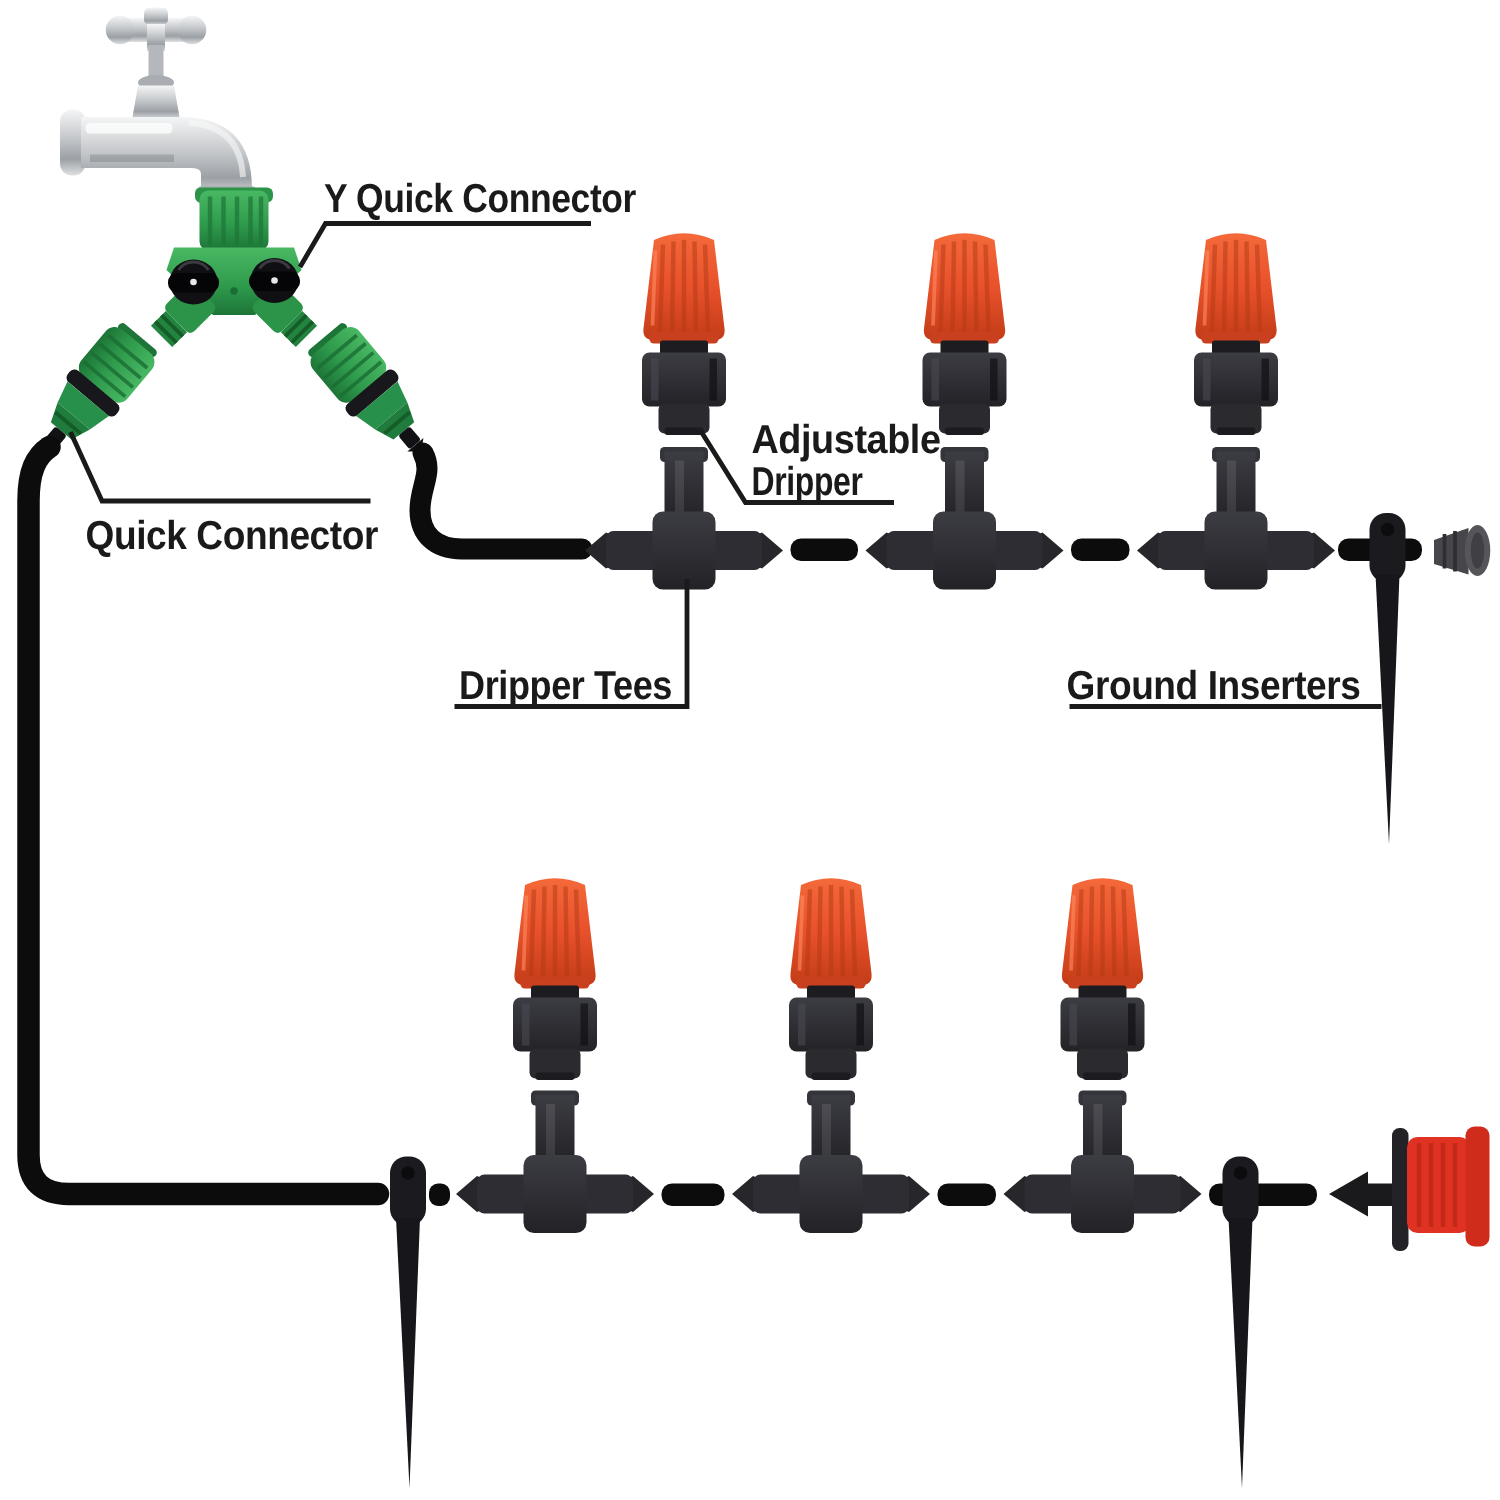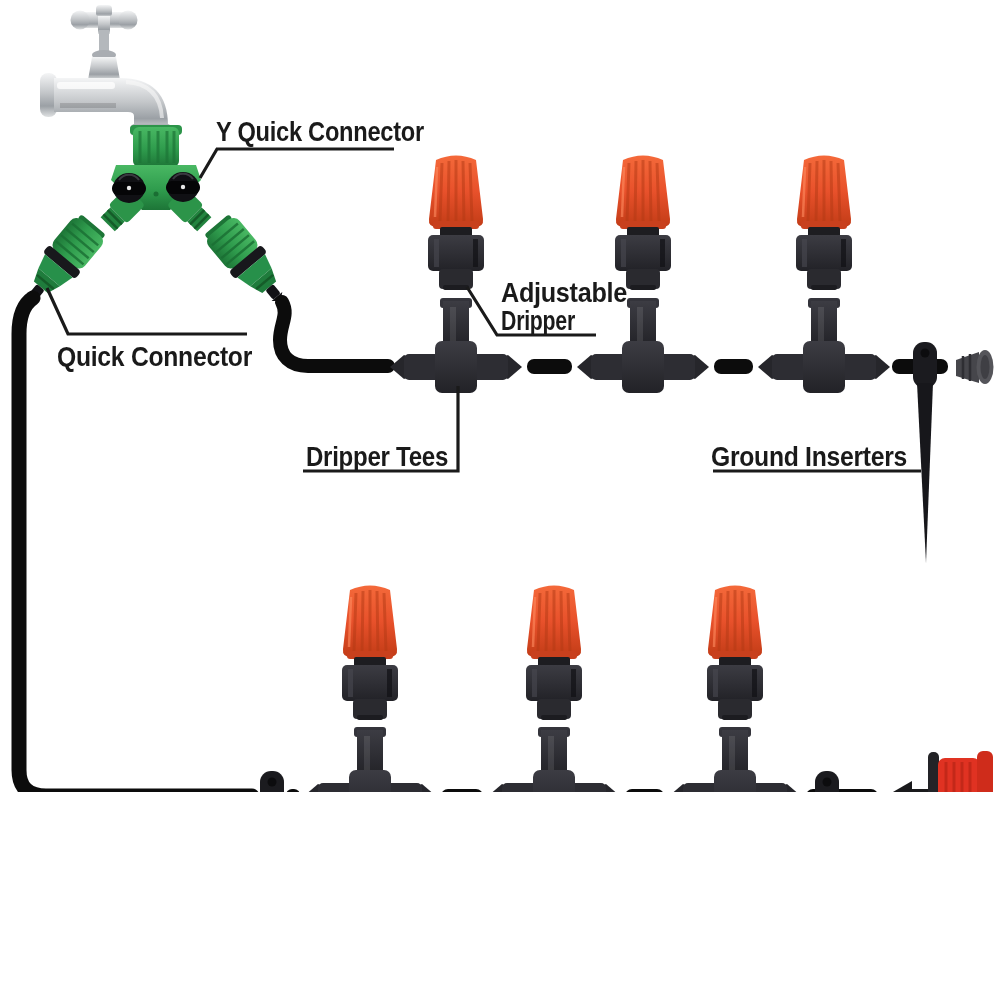--- a/index.html
+++ b/index.html
@@ -9,21 +9,21 @@
     --end-dripper-red:#e03222;
     --tubing-black:#0c0c0c;
     --fitting-charcoal:#2d2d33;
     --spike-black:#17171b;
     --faucet-silver:#c7cacd;
     --plug-grey:#46464b;
     --label-text:#1a1a1a;
     --background:#ffffff;
   }
   html,body{margin:0;padding:0;background:var(--background);}
-  .stage{width:1000px;height:792px;position:relative;background:var(--background);}
+  .stage{width:1000px;height:1000px;position:relative;background:var(--background);}
   text.lbl{
     font-family:"Liberation Sans", sans-serif;
     font-weight:700;
     font-size:27px;
     letter-spacing:-0.3px;
     fill:var(--label-text);
   }
   .lead{stroke:var(--label-text);stroke-width:3.2;fill:none;stroke-linejoin:miter;}
   .tube{stroke:var(--tubing-black);fill:none;}
   .tubeseg{fill:var(--tubing-black);}

